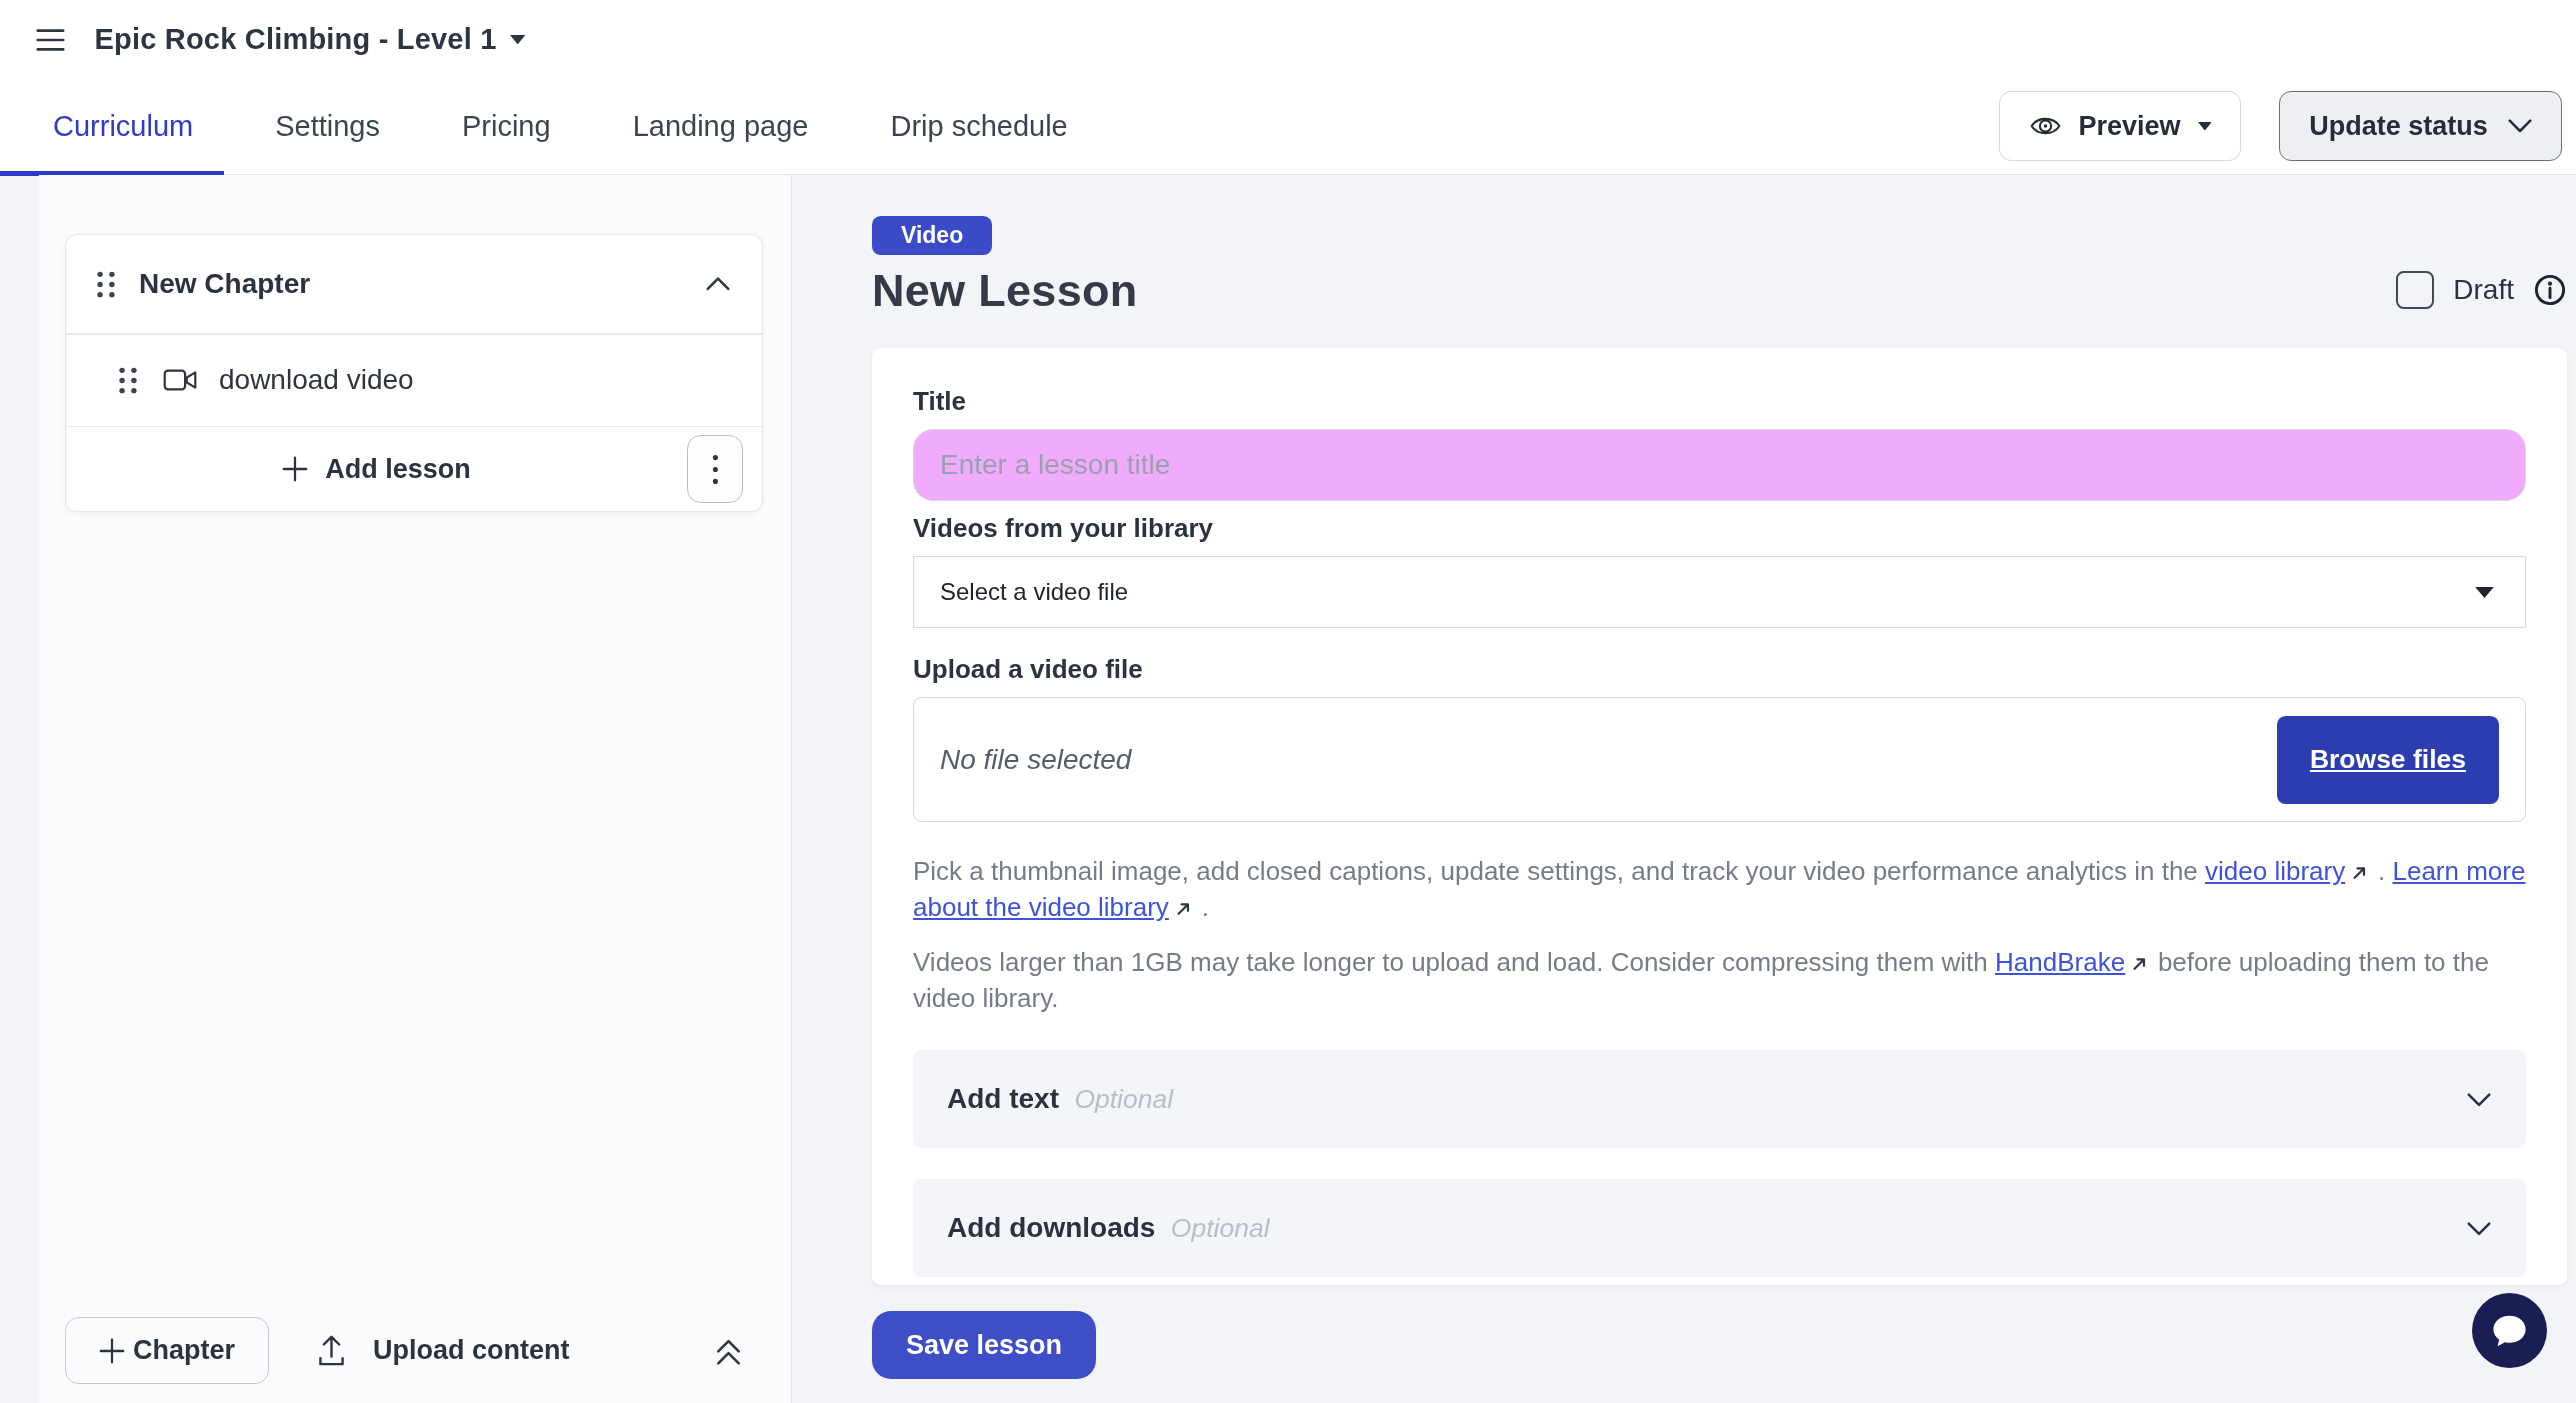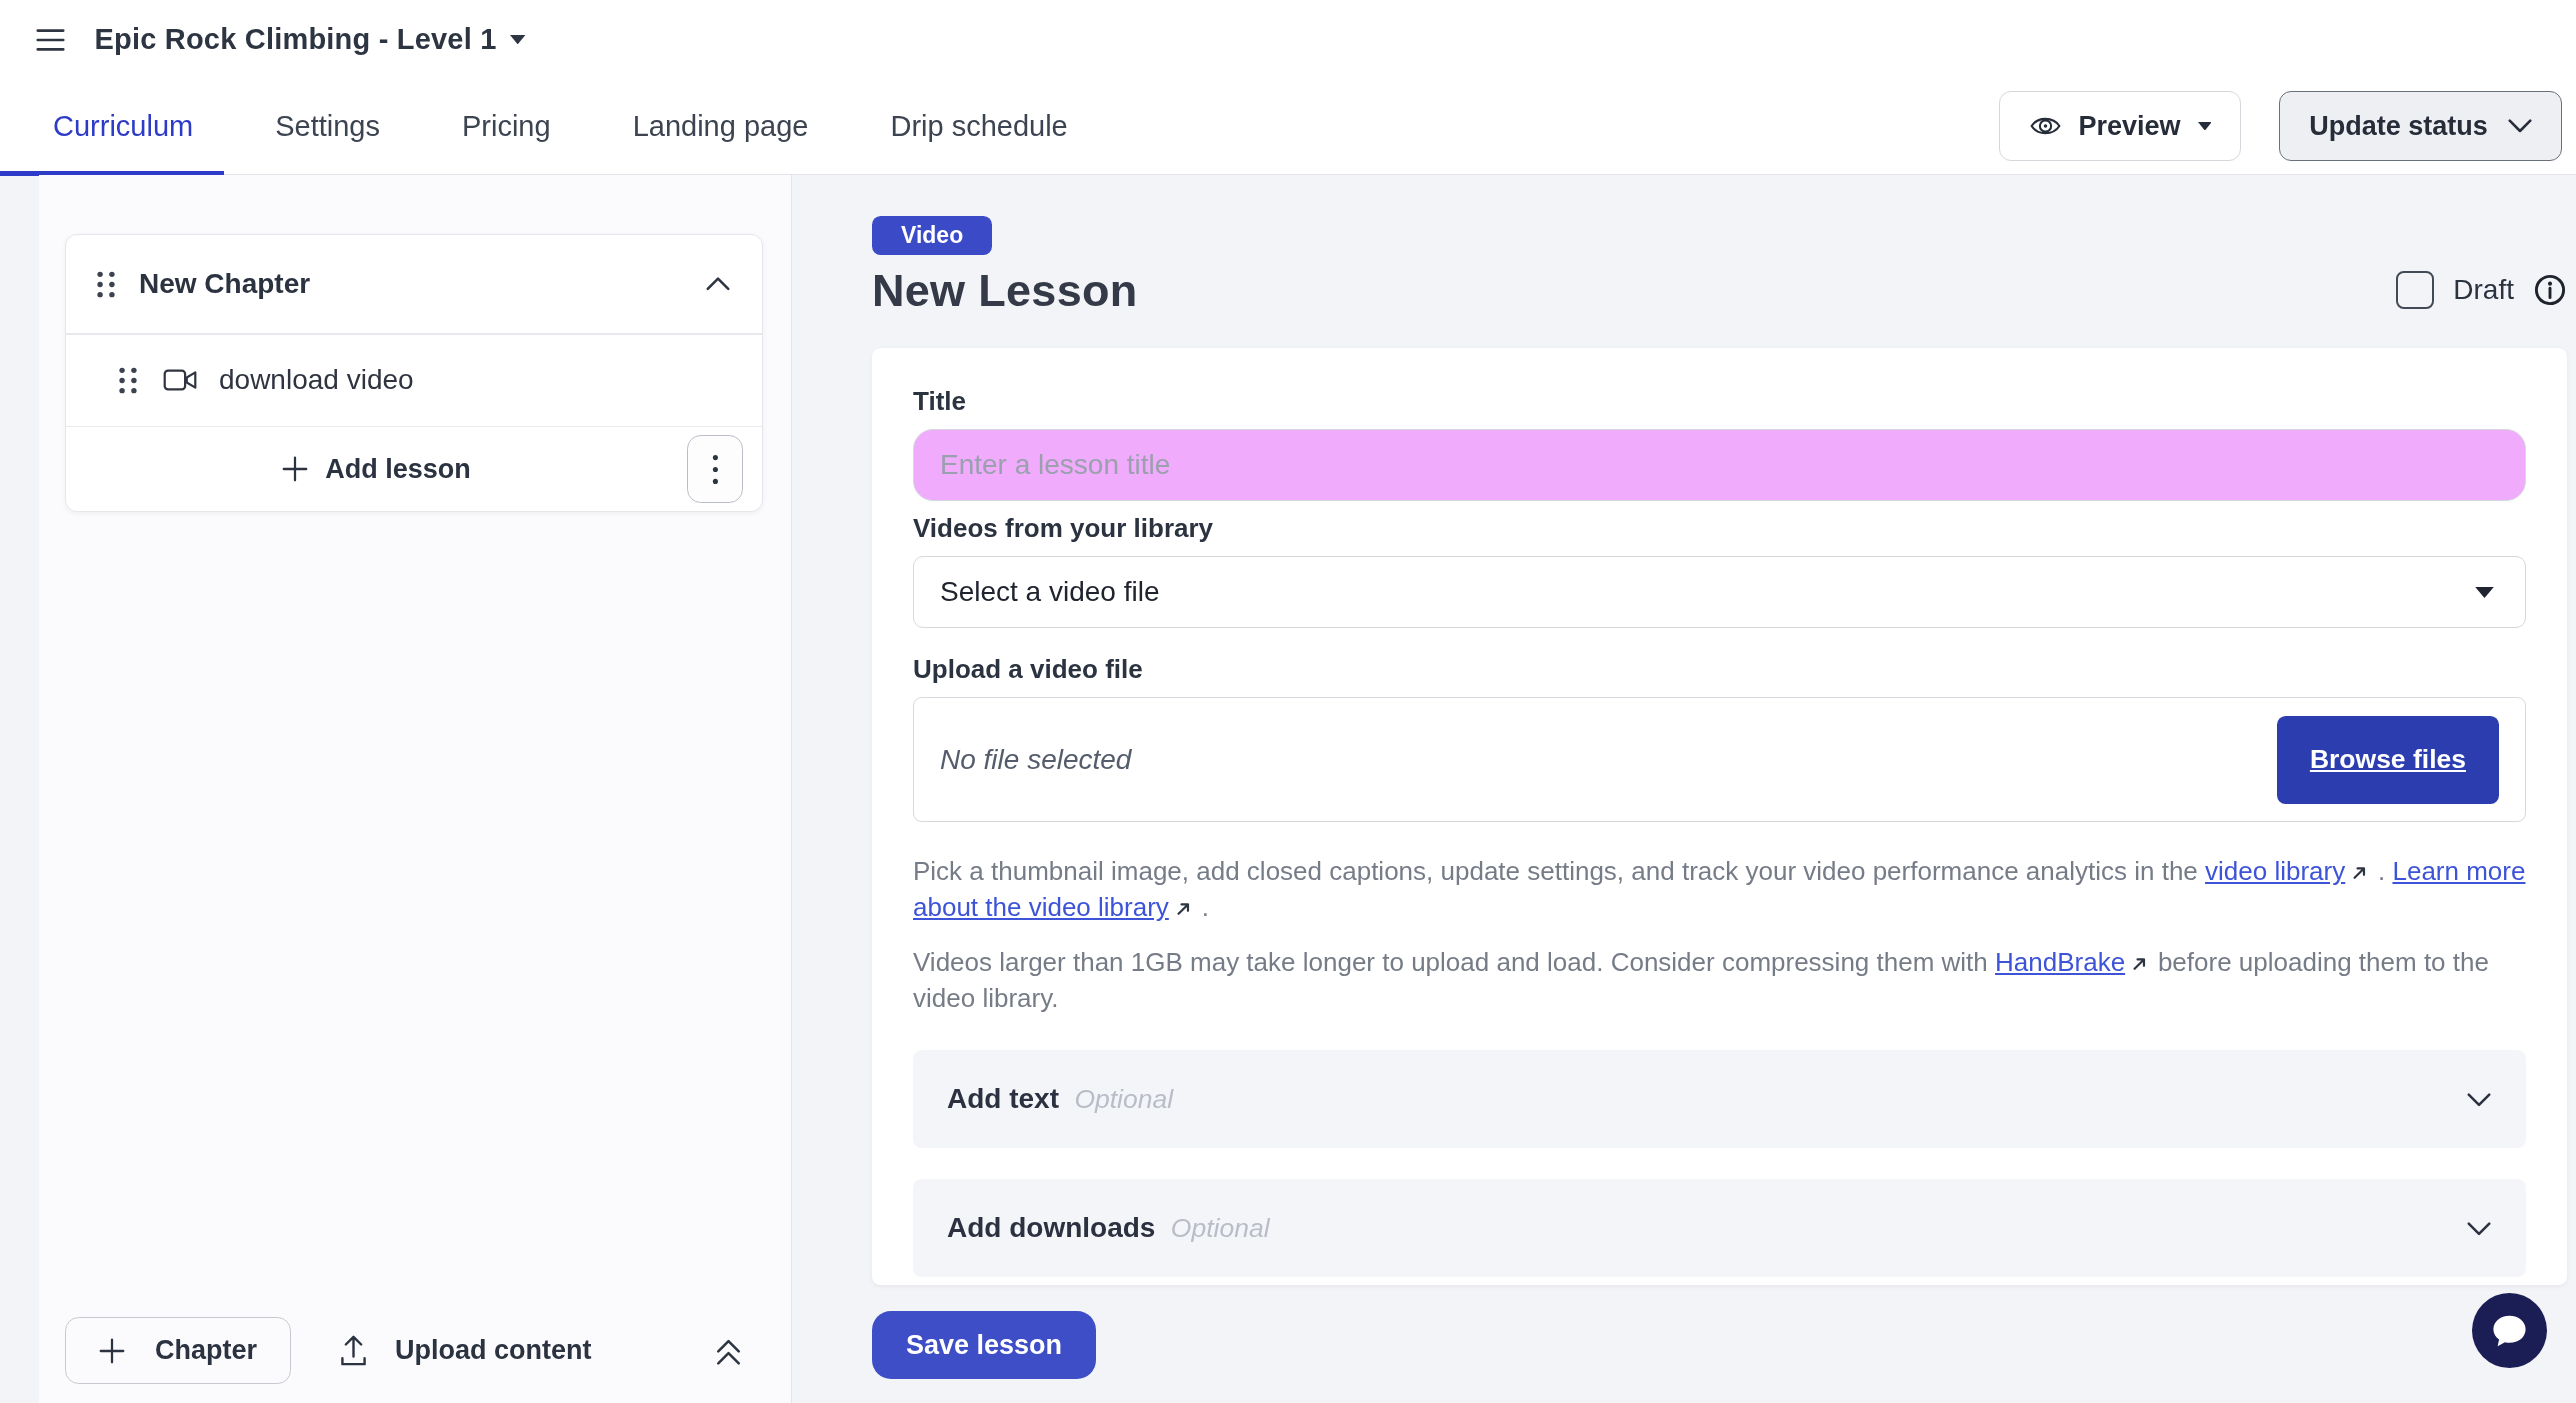--- a/index.html
+++ b/index.html
@@ -41,39 +41,39 @@
   .lesson-row { height:91px; display:flex; align-items:center; padding-left:51px; cursor:pointer; }
   .lesson-row .ltitle { font-size:28px; color:#2f3440; margin-left:22px; }
   .drag-handle { color:#3c4350; cursor:grab; background:none; border:none; padding:0; }
   .video-ic { color:#2f3440; margin-left:24px; }
   .chapter-foot { height:84px; display:flex; align-items:center; padding-right:19px; }
   .add-lesson { flex:1; display:flex; align-items:center; justify-content:center; gap:17px; background:none; border:none; cursor:pointer; font-family:inherit; font-size:27px; font-weight:700; color:#2b3240; }
   .kebab-btn { width:56px; height:68px; border:1.7px solid #b9bdc6; border-radius:13.7px; background:#fdfdfe; display:flex; align-items:center; justify-content:center; cursor:pointer; color:#2e3542; }
 
   
   .sidebar-foot { position:absolute; left:0; right:0; bottom:0; height:96px; display:flex; align-items:center; padding:0 48px 10.3px 26px; }
-  .btn-chapter { height:67px; border:1.7px solid #c6c9d0; border-radius:13.7px; background:transparent; display:flex; align-items:center; gap:30px; padding:0 33px; font-size:27px; font-weight:700; color:#2b3240; cursor:pointer; font-family:inherit; }
+  .btn-chapter { height:67px; border:1.7px solid #c6c9d0; border-radius:13.7px; background:transparent; display:flex; align-items:center; gap:8px; padding:0 33px; font-size:27px; font-weight:700; color:#2b3240; cursor:pointer; font-family:inherit; }
   .btn-uploadc { display:flex; align-items:center; gap:27px; margin-left:48px; background:none; border:none; cursor:pointer; font-size:27px; font-weight:700; color:#2b3240; font-family:inherit; flex:1; justify-content:flex-start; }
   .collapse-all { margin-left:auto; }
 
   
   .lesson-header { width:1695px; display:flex; align-items:flex-end; justify-content:space-between; }
   .badge { display:inline-flex; align-items:center; height:39px; padding:0 29px; background:#3b4bc8; color:#fff; font-size:23px; font-weight:700; border-radius:8.6px; }
   .page-title { font-size:45px; font-weight:700; color:#343a48; margin-top:10.3px; letter-spacing:0.3px; }
   .draft-group { display:flex; align-items:center; gap:19px; margin-bottom:8.6px; }
   .checkbox { width:38px; height:38px; border:2.6px solid #434a57; border-radius:7.7px; background:transparent; cursor:pointer; }
   .draft-label { font-size:28px; color:#2b3240; }
   .info-ic { color:#1e232e; cursor:pointer; }
 
   
   .card { width:1695px; height:937px; margin-top:31px; background:#fff; border-radius:8.6px; box-shadow:0 1.7px 5.1px rgba(20,25,40,.05); padding:38px 41px 0; overflow:hidden; }
   .field-label { font-size:26px; font-weight:700; color:#2b3240; margin-bottom:12px; }
   .text-input { width:100%; height:72px; border:1.7px solid #d6d8dd; border-radius:20px; padding:0 26px; font-size:28px; font-family:inherit; color:#20242f; background:#f0abfc; margin-bottom:12px; outline:none; }
   .text-input::placeholder { color:#9aa0ad; }
-  .select { width:100%; height:72px; border:1.7px solid #d6d8dd; border-radius:10px; padding:0 31px 0 26px; font-size:28px; color:#20242f; background:#fff; margin-bottom:26px; display:flex; align-items:center; justify-content:space-between; cursor:pointer; }
+  .select { width:100%; height:72px; border:1.7px solid #d6d8dd; border-radius:1px; padding:0 31px 0 26px; font-size:24px; color:#20242f; background:#fff; margin-bottom:26px; display:flex; align-items:center; justify-content:space-between; cursor:pointer; }
   .upload-box { width:100%; height:125px; border:1.7px solid #d6d8dd; border-radius:8.6px; background:#fff; display:flex; align-items:center; justify-content:space-between; padding:0 26px; margin-bottom:31px; }
   .no-file { font-size:28px; font-style:italic; color:#555c6b; }
   .btn-browse { height:88px; padding:0 33px; background:#2c3db0; border:none; border-radius:8.6px; color:#fff; font-size:26.5px; font-weight:700; cursor:pointer; font-family:inherit;text-decoration:underline; }
   .help p { font-size:26px; line-height:36px; color:#767c87; }
   .help p + p { margin-top:19px; }
   .help a { color:#3d53d8; text-decoration:underline; cursor:pointer; }
   .ext-ic { display:inline-block; vertical-align:baseline; margin:0 3.4px 0 6.8px; color:#2e3542; }
   .accordions { margin-top:34px; }
   .acc-row { height:98px; background:#f4f5f8; border-radius:8.6px; display:flex; align-items:center; padding:0 34px; cursor:pointer; }
   .acc-row + .acc-row { margin-top:31px; }

